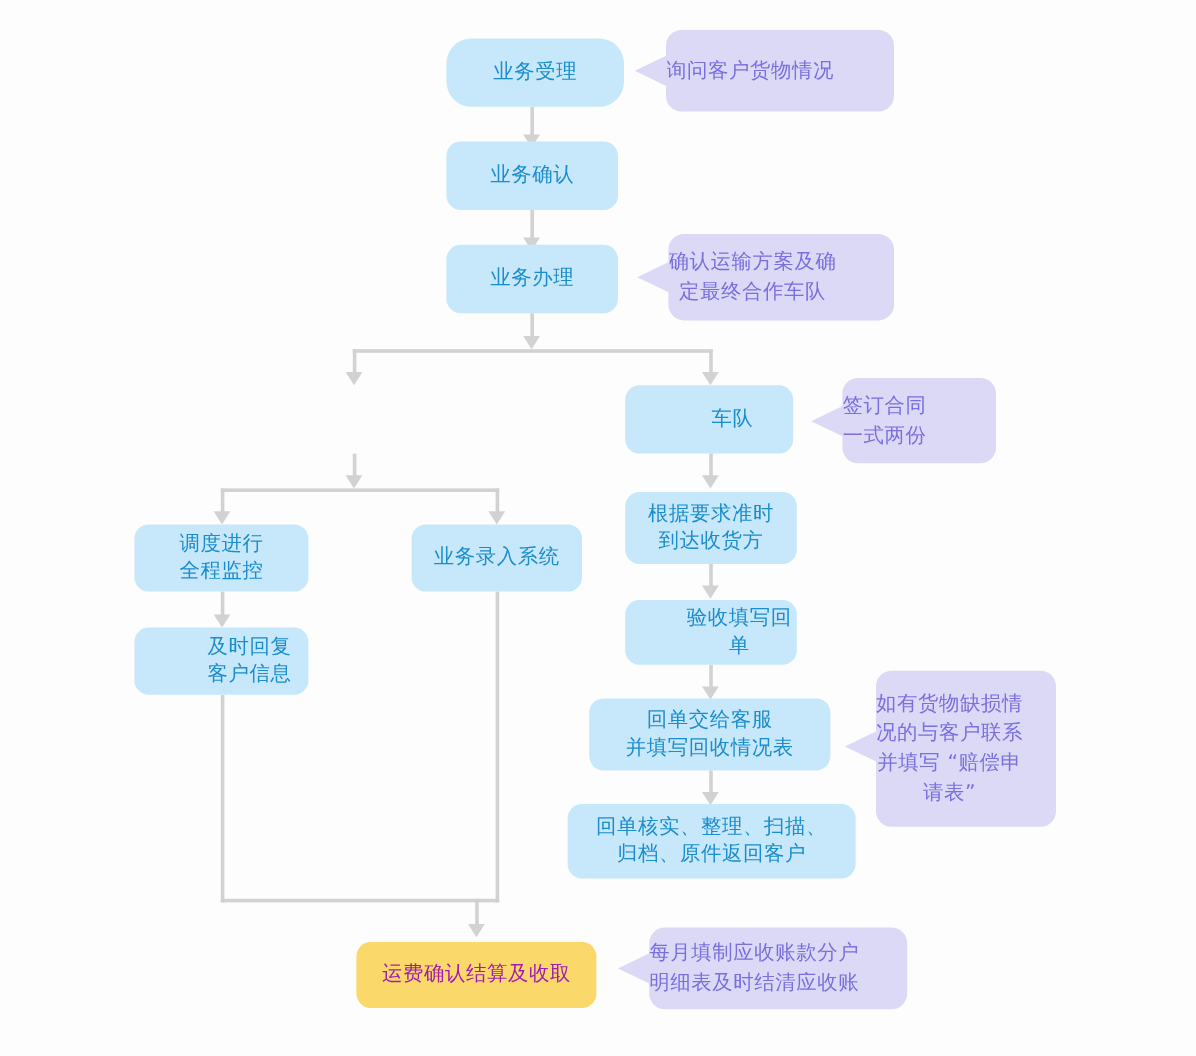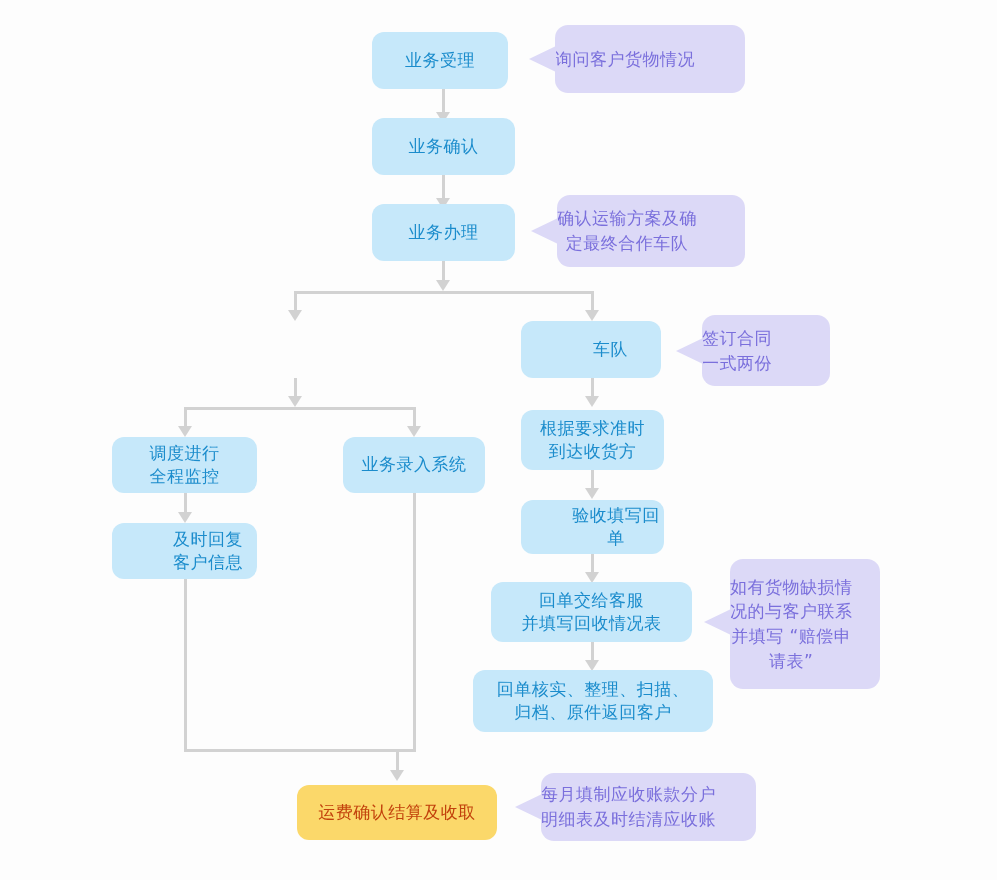--- a/index.html
+++ b/index.html
@@ -28,21 +28,21 @@
     white-space: pre-line;
     letter-spacing: 0.5px;
   }
   .node.blue {
     background: #c6e8fa;
     color: #1b8ccc;
     font-size: 17px;
   }
   .node.yellow {
     background: #fbd86a;
-    color: #c2410c;
+    color: #a21caf;
     font-size: 17px;
   }
   
   .callout {
     position: absolute;
     box-sizing: border-box;
     display: flex;
     align-items: center;
     justify-content: flex-start;
     text-align: center;
@@ -126,21 +126,21 @@
 
   <div class="vline" style="left:591px; top:642px; height:22px;"></div>
   <div class="arrowhead" style="left:585px; top:660px;"></div>
 
   <div class="vline" style="left:184px; top:579px; height:173px;"></div>
   <div class="vline" style="left:413px; top:493px; height:259px;"></div>
   <div class="hline" style="left:184px; top:749px; width:232px;"></div>
   <div class="vline" style="left:396px; top:749px; height:25px;"></div>
   <div class="arrowhead" style="left:390px; top:770px;"></div>
 
-  <div class="node blue" style="left:372px; top:32px; width:136px; height:57px;">
+  <div class="node blue" style="left:372px; top:32px; width:148px; height:57px;border-radius:21px;">
     <span>业务受理</span>
   </div>
 
   <div class="node blue" style="left:372px; top:118px; width:143px; height:57px;">
     <span>业务确认</span>
   </div>
 
   <div class="node blue" style="left:372px; top:204px; width:143px; height:57px;">
     <span>业务办理</span>
   </div>

